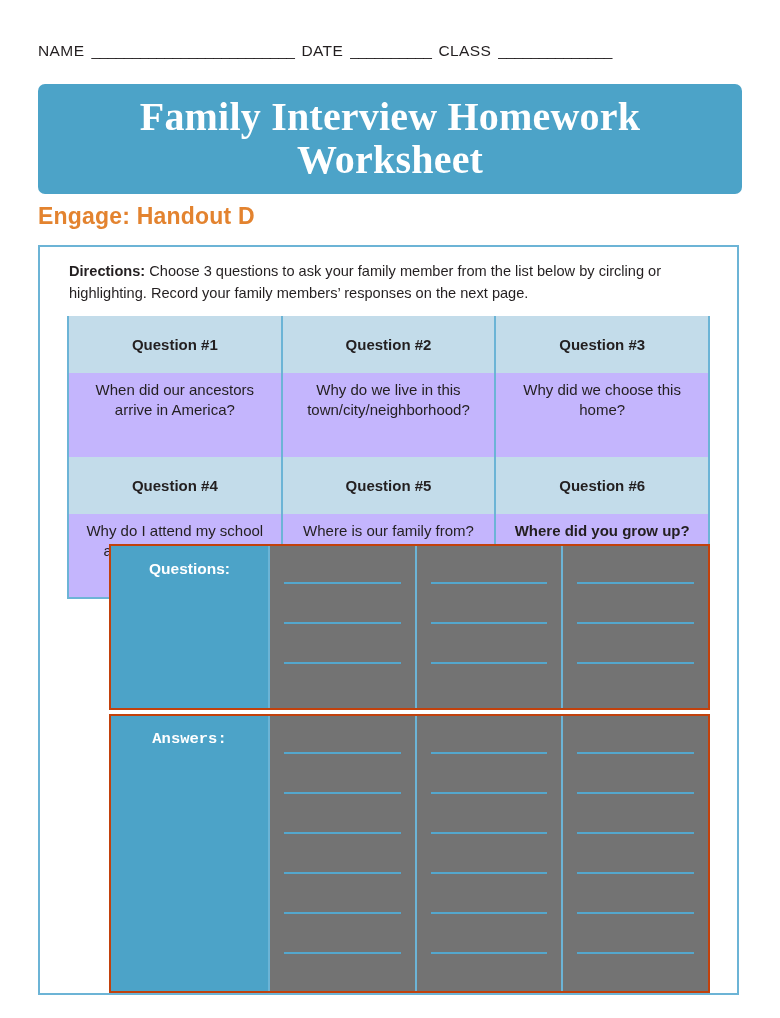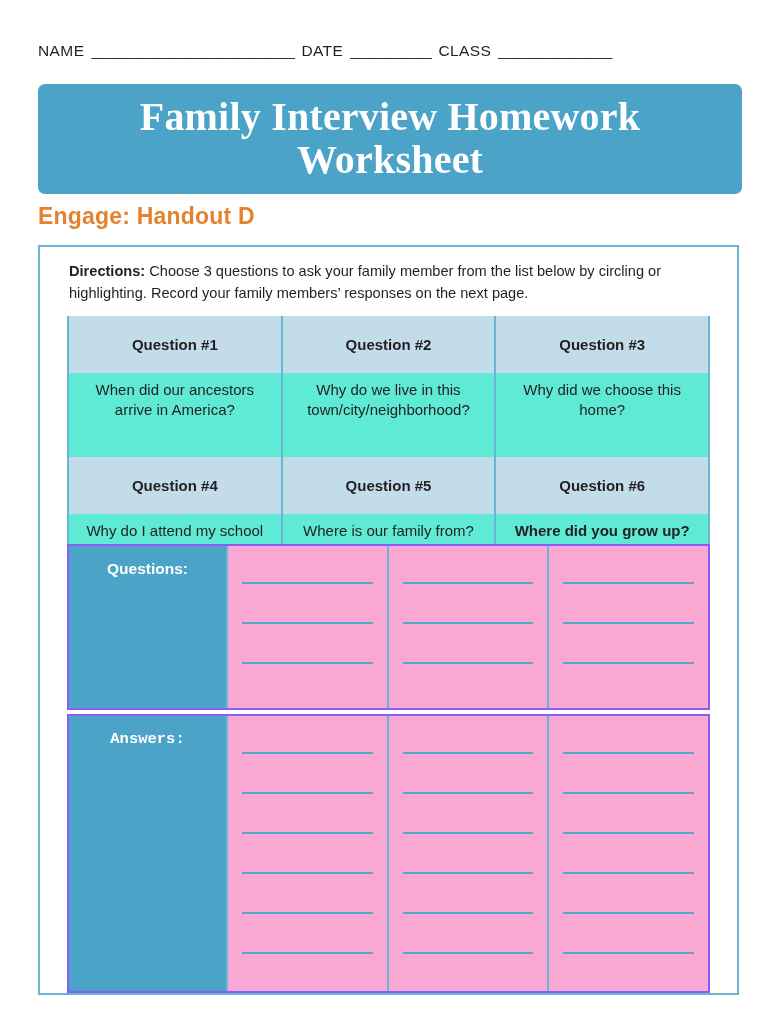--- a/index.html
+++ b/index.html
@@ -112,21 +112,21 @@
     color: #231f20;
     font-size: 15px;
     font-weight: 700;
     height: 33px;
     text-align: center;
     border-left: 2px solid #6cb4d6;
     border-right: 2px solid #6cb4d6;
     padding: 12px;
   }
   .qtable td {
-    background: #5eead4;
+    background: #c4b5fd;
     color: #231f20;
     font-size: 15px;
     line-height: 1.33;
     text-align: center;
     vertical-align: top;
     height: 84px;
     padding: 7px 8px 4px 8px;
     border-left: 2px solid #6cb4d6;
     border-right: 2px solid #6cb4d6;
     box-sizing: border-box;
@@ -136,23 +136,24 @@
 
   
   .respgrid {
     position: absolute;
     left: 27px;
     top: 297px;
     width: 643px;
   }
   .respblock {
     display: flex;
-    border: 2px solid #8b5cf6;
-    box-sizing: border-box;
-    background: #f9a8d4;
+    border: 2px solid #c2410c;
+    box-sizing: border-box;
+    background: #737373;
+    margin-left: 42px;
   }
   .respblock + .respblock { margin-top: 4px; font-family: Liberation Mono, monospace; }
   .resp-label {
     width: 157px;
     flex: 0 0 157px;
     background: #4ca3c8;
     color: #ffffff;
     font-weight: 700;
     font-size: 15.5px;
     text-align: center;

